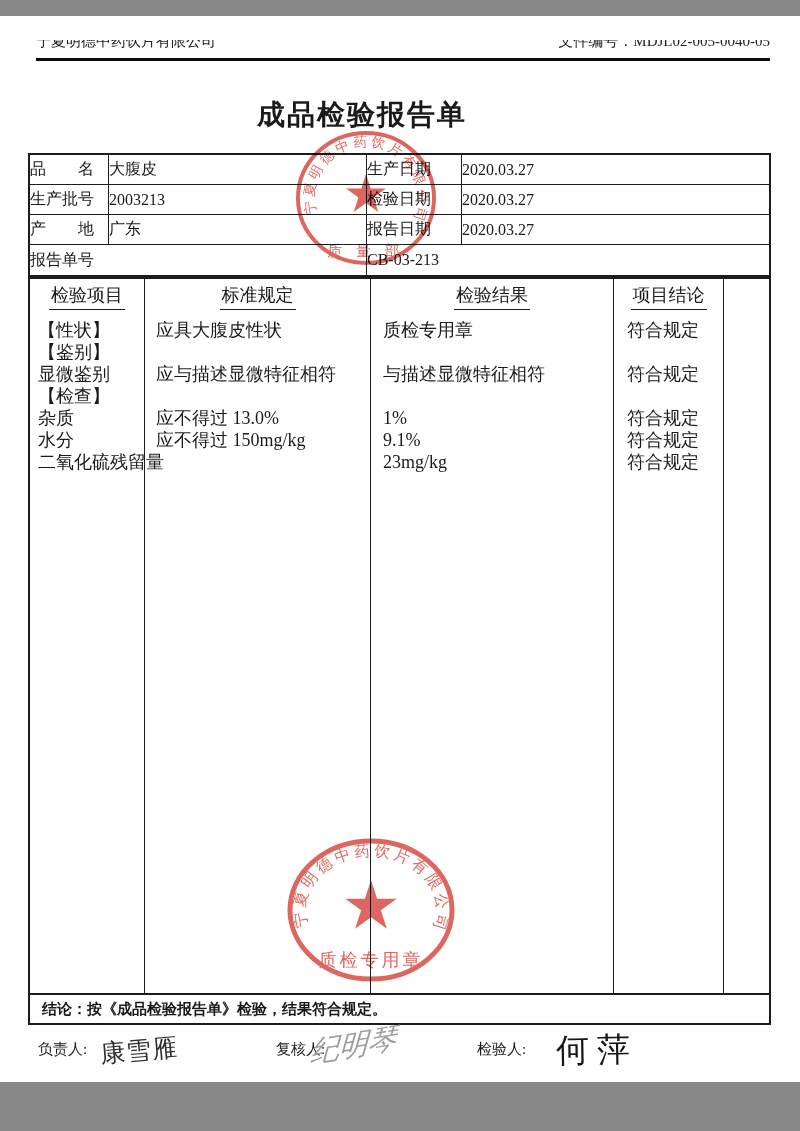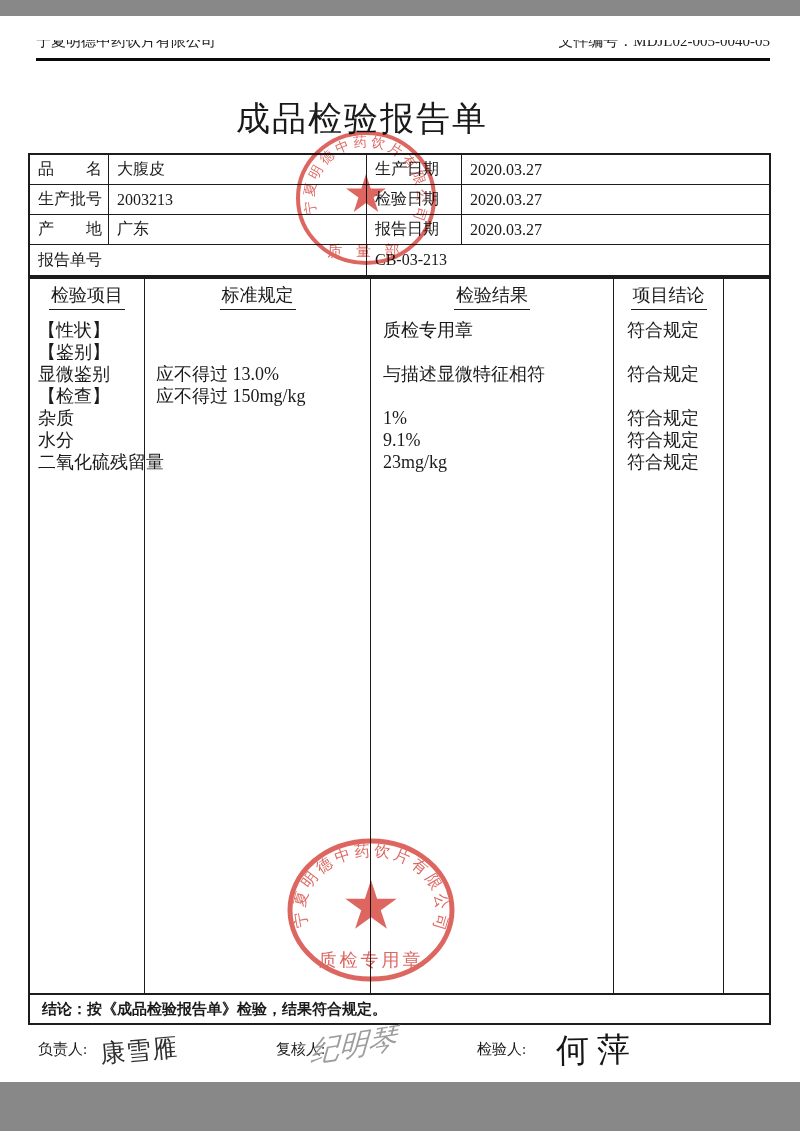--- a/index.html
+++ b/index.html
@@ -7,28 +7,28 @@
     position:relative;width:800px;height:1066px;background:#ffffff;
     margin:16px auto;overflow:hidden;
     font-family:"Liberation Serif","DejaVu Serif",serif;color:#1a1a1a;
   }
   
   .topbar-clip{position:absolute;top:24px;left:36px;width:734px;height:14px;overflow:hidden;}
   .topbar{display:flex;justify-content:space-between;margin-top:-8px;font-size:15px;color:#222;white-space:nowrap;}
   .toprule{position:absolute;top:42px;left:36px;width:734px;height:3px;background:#0a0a0a;}
   
   .title{position:absolute;top:80px;left:0;width:724px;text-align:center;
-    font-size:34px;font-weight:normal;letter-spacing:2px;}
+    font-size:28px;font-weight:bold;letter-spacing:2px;}
   
   .info{position:absolute;top:137px;left:28px;width:743px;height:124px;
     border:2px solid #1c1c1c;box-sizing:border-box;
     display:grid;grid-template-columns:79px 258px 95px 1fr;grid-template-rows:repeat(4,1fr);
     font-size:16px;}
   .info .cell{border-right:1px solid #1c1c1c;border-bottom:1px solid #1c1c1c;
-    display:flex;align-items:center;padding-left:8px;box-sizing:border-box;white-space:nowrap;}
+    display:flex;align-items:center;padding-left:0;box-sizing:border-box;white-space:nowrap;}
   .info .cell.lastcol{border-right:none;}
   .info .cell.lastrow{border-bottom:none;}
   .info .span2{grid-column:span 2;text-align:center;}
   
   .main{position:absolute;top:261px;left:28px;width:743px;height:716px;
     border:2px solid #1c1c1c;border-bottom:none;box-sizing:border-box;
     display:flex;font-size:18px;}
   .mcol{border-right:1px solid #1c1c1c;box-sizing:border-box;height:100%;}
   .mcol:last-child{border-right:none;}
   .mcol-1{width:115px;}.mcol-2{width:226px;}.mcol-3{width:243px;}.mcol-4{width:110px;}.mcol-5{flex:1;}
@@ -104,21 +104,23 @@
         <div class="line">杂质</div>
         <div class="line">水分</div>
         <div class="line">二氧化硫残留量</div>
       </div>
     </div>
     <div class="mcol mcol-2">
       <div class="mhead">
           <span>标准规定</span>
         </div>
       <div class="mbody">
+        <div class="line">应具大腹皮性状</div>
         <div class="line"></div>
+        <div class="line">应与描述显微特征相符</div>
         <div class="line"></div>
         <div class="line">应不得过 13.0%</div>
         <div class="line">应不得过 150mg/kg</div>
       </div>
     </div>
     <div class="mcol mcol-3">
       <div class="mhead">
           <span>检验结果</span>
         </div>
       <div class="mbody">

